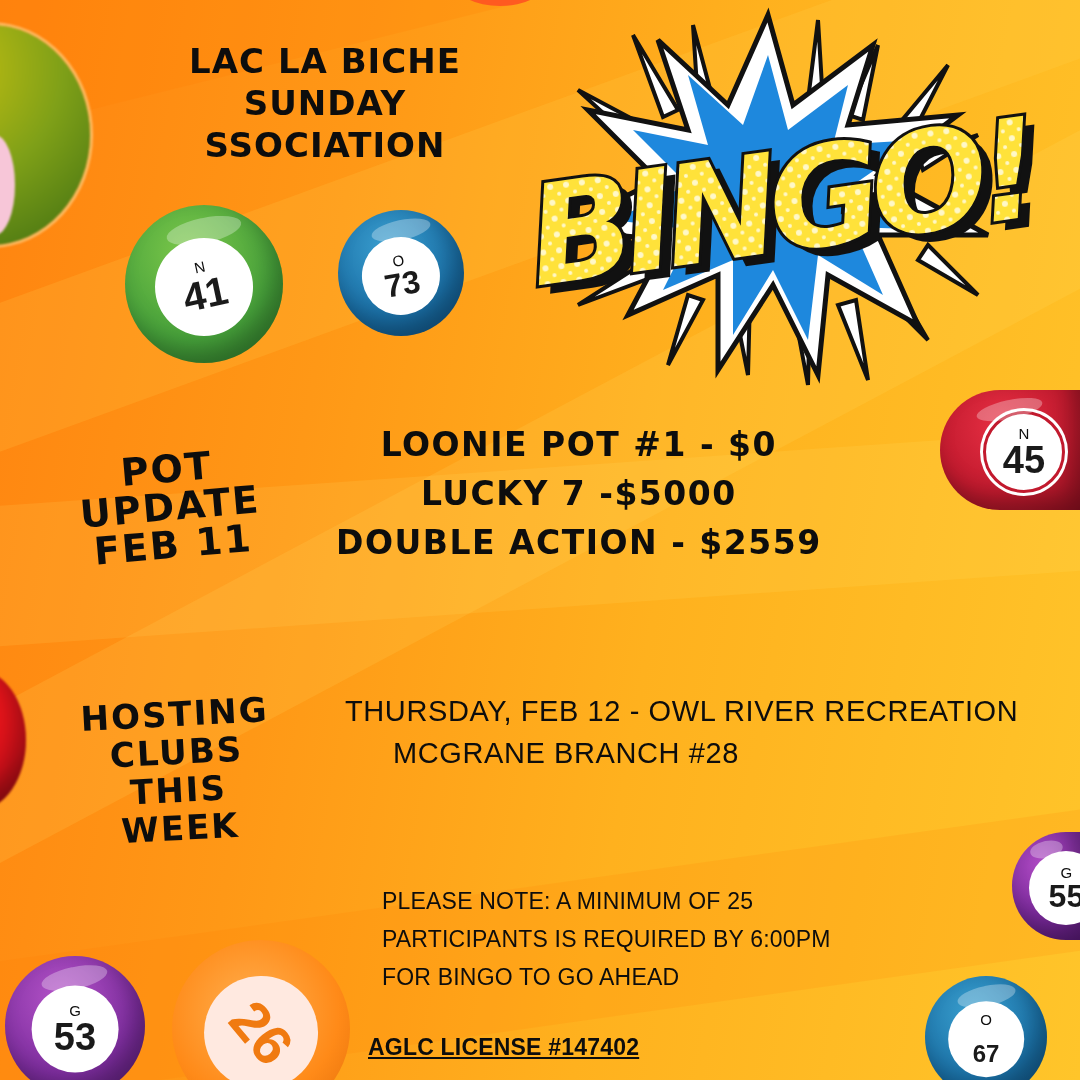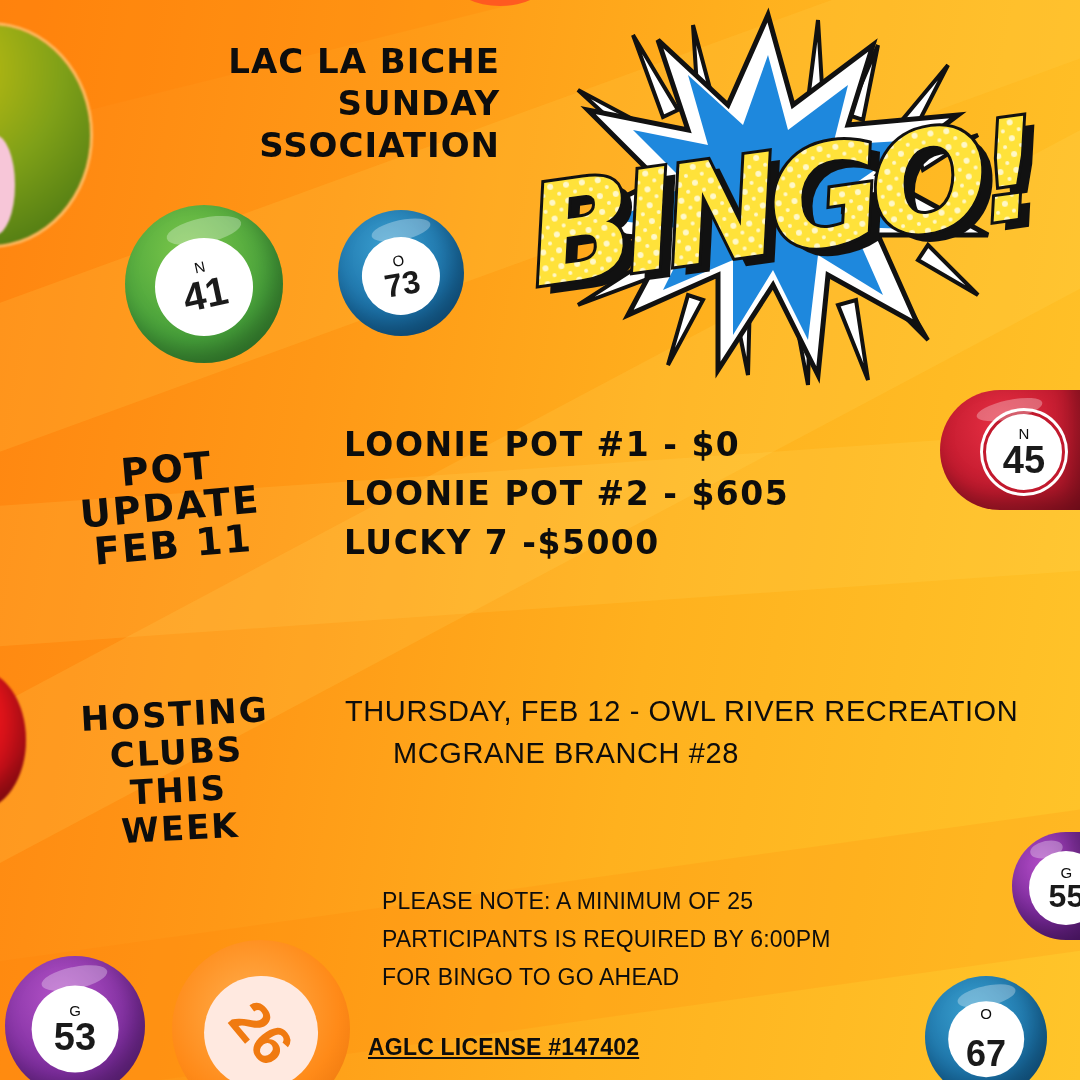--- a/index.html
+++ b/index.html
@@ -23,32 +23,32 @@
   .ray.r3 { top: 520px; transform: rotate(-4deg); background: rgba(255,235,120,0.12); }
   .ray.r4 { top: 820px; transform: rotate(-28deg); background: rgba(255,230,110,0.15); }
   .ray.r5 { top: 990px; transform: rotate(-8deg); background: rgba(255,120,0,0.14); }
 
   .heading {
     position: absolute; font-weight: 900; text-align: center;
     letter-spacing: 1px; line-height: 1.02;
     font-family: "DejaVu Sans", sans-serif;
   }
   .title {
-    left: 150px; top: 40px; width: 350px; font-size: 34px; line-height: 42px; text-align: right;
+    left: 150px; top: 40px; width: 350px; font-size: 34px; line-height: 42px;
   }
   .pot-heading {
     left: 40px; top: 450px; width: 260px; font-size: 38px; line-height: 38px;
     transform: rotate(-5deg); letter-spacing: 2px;
   }
   .host-heading {
     left: 50px; top: 695px; width: 255px; font-size: 34px; line-height: 38px;
     transform: rotate(-3deg); letter-spacing: 2px;
   }
   .pot-list {
-    position: absolute; left: 344px; top: 420px; list-style: none;
+    position: absolute; left: 336px; top: 420px; list-style: none; text-align: center;
   }
   .pot-list li {
     font-family: "DejaVu Sans", sans-serif; font-weight: 700;
     font-size: 33px; line-height: 49px; letter-spacing: 1.5px; white-space: nowrap;
   }
   .host-list {
     position: absolute; left: 316px; top: 690px; list-style: none; margin-left: 29px;
   }
   .host-list li {
     font-family: "Liberation Sans", sans-serif; font-weight: 400;
@@ -97,21 +97,21 @@
   .b73 .num { font-size: 32px; }
   .b45 { left: 940px; top: 390px; width: 140px; height: 120px; border-radius: 60px 0 0 60px; background: radial-gradient(circle at 45% 30%, #e83044, #c21a2e 60%, #8e1020); overflow: hidden; }
   .b45 .face { left: 60%; width: 82px; height: 82px; border: 3px solid #c21a2e; box-shadow: 0 0 0 3px #fff; }
   .b45 .num { font-size: 38px; }
   .b55 { left: 1012px; top: 832px; width: 68px; height: 108px; border-radius: 54px 0 0 54px; background: radial-gradient(circle at 45% 30%, #b04bc4, #7b2a9c 60%, #5a1a78); overflow: hidden; }
   .b55 .face { left: 80%; width: 74px; height: 74px; }
   .b55 .num { font-size: 32px; }
   .b53 { left: 5px; top: 956px; width: 140px; height: 140px; background: radial-gradient(circle at 40% 30%, #b453c8, #7d2d9e 60%, #5a1d78); }
   .b53 .num { font-size: 38px; }
   .b67 { left: 925px; top: 976px; width: 122px; height: 122px; background: radial-gradient(circle at 40% 30%, #3aa0cf, #1a70a6 60%, #0d4f82); }
-  .b67 .num { font-size: 36px; margin-top: 15px; }
+  .b67 .num { font-size: 24px; margin-top: 15px; }
   .b26 { left: 172px; top: 940px; width: 178px; height: 178px; background: radial-gradient(circle at 45% 40%, #ffb050, #ff8a18 60%, #e06c08); box-shadow: none; filter: blur(0.6px); }
   .b26::after { display: none; }
   .b26 .face { background: #ffe9e0; width: 64%; height: 64%; }
   .b26 .num { color: #f07a10; font-size: 56px; transform: rotate(50deg); }
   .b-green-edge { left: -110px; top: 25px; width: 200px; height: 220px; background: radial-gradient(circle at 30% 20%, #c7c010, #7fa018 50%, #3f6e12); filter: blur(1.2px); box-shadow: 0 0 0 3px rgba(255,240,180,0.5); }
   .b-green-edge::after { display: none; }
   .b-green-edge .pink { position: absolute; right: 75px; top: 110px; width: 40px; height: 100px; border-radius: 50%; background: #f7c6d8; }
   .b-red-edge { left: -70px; top: 670px; width: 96px; height: 140px; border-radius: 50%; background: radial-gradient(circle at 30% 30%, #ff1a1a, #d2101a 60%, #8a0a10); filter: blur(0.8px); }
   .b-red-edge::after { display: none; }
   .b-top-edge { left: 455px; top: -40px; width: 90px; height: 46px; border-radius: 50%; background: #ff5a20; box-shadow: none; filter: blur(0.5px); }
@@ -216,22 +216,22 @@
   </g>
 </svg>
 
 <div class="heading pot-heading">
   <div>POT</div>
   <div>UPDATE</div>
   <div>FEB 11</div>
 </div>
 <ul class="pot-list">
   <li>LOONIE POT #1 - $0</li>
-  <li>LOONIE POT #2 - $605</li>
   <li>LUCKY 7 -$5000</li>
+  <li>DOUBLE ACTION - $2559</li>
 </ul>
 
 <div class="heading host-heading">
   <div>HOSTING</div>
   <div>CLUBS</div>
   <div>THIS</div>
   <div>WEEK</div>
 </div>
 <ul class="host-list">
   <li>THURSDAY, FEB 12 - OWL RIVER RECREATION</li>

